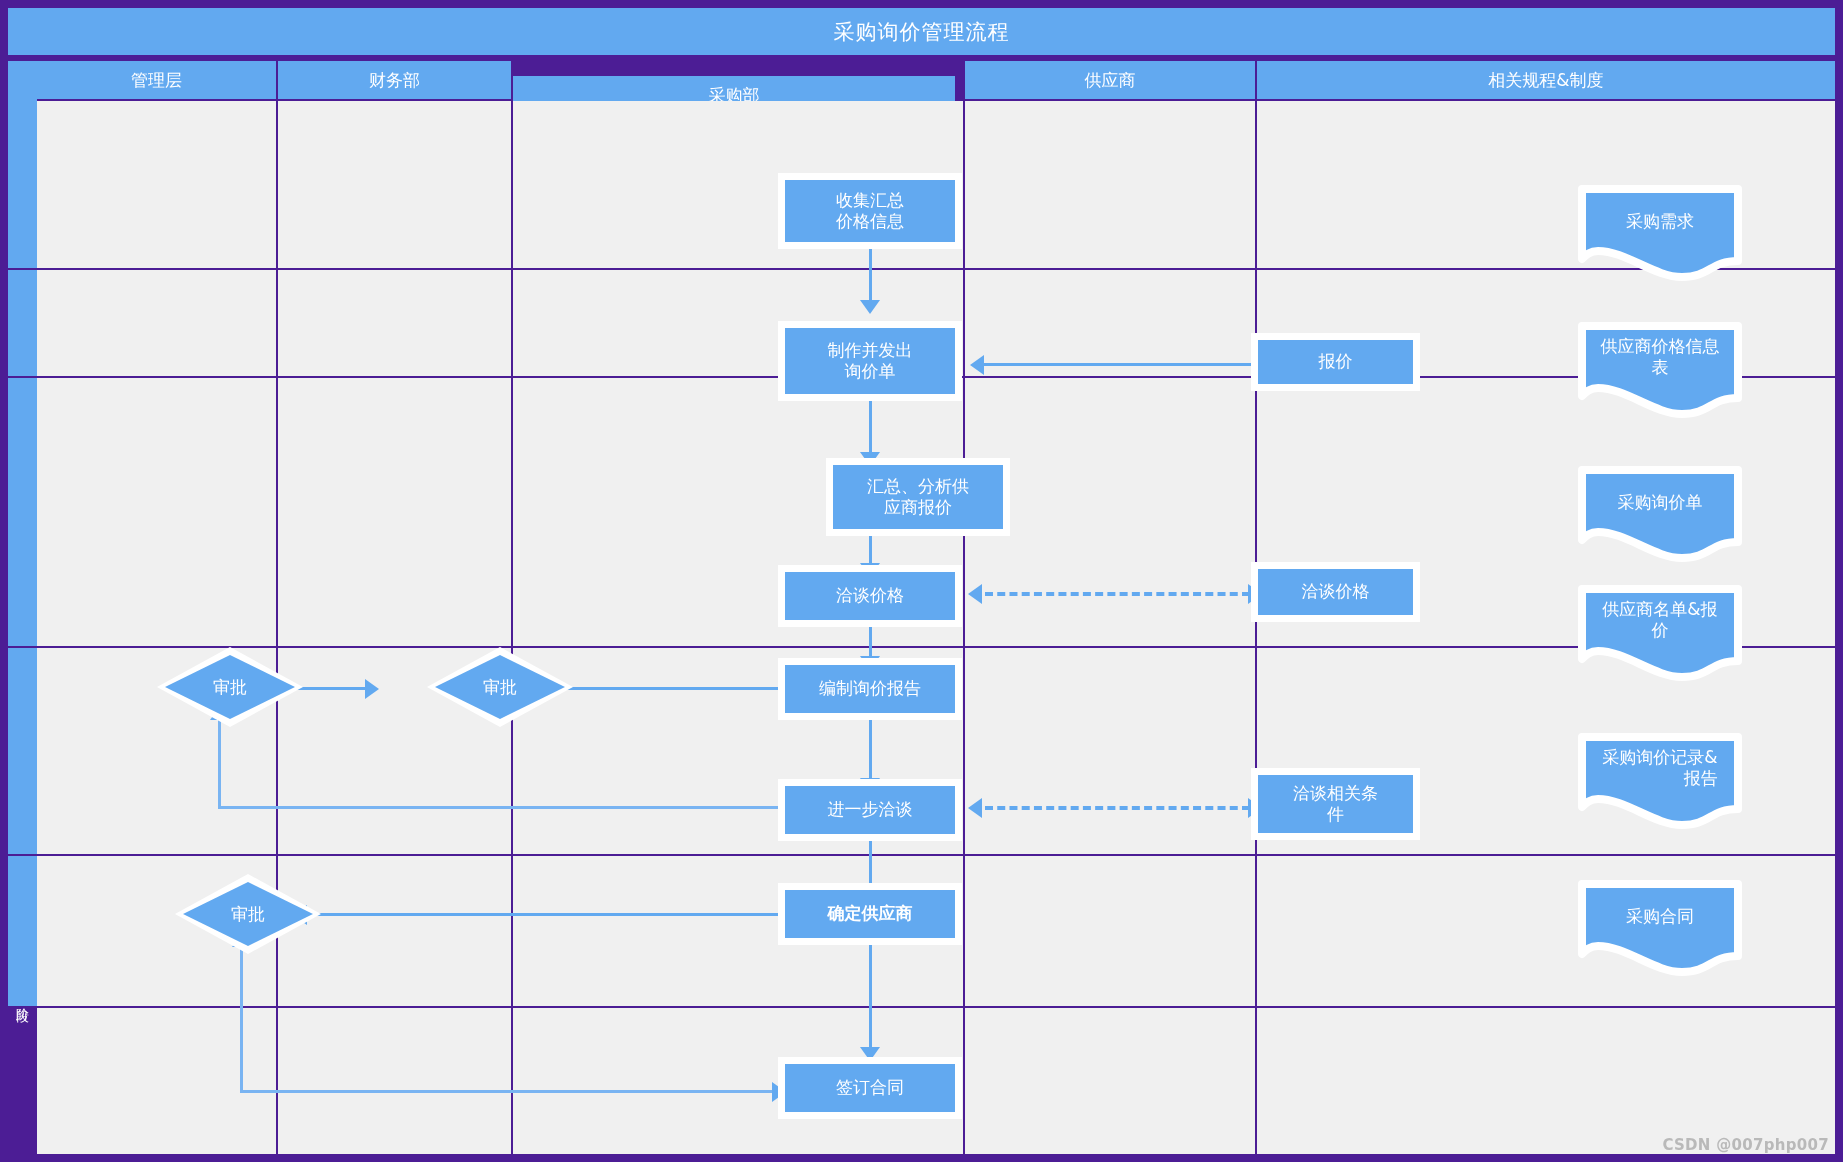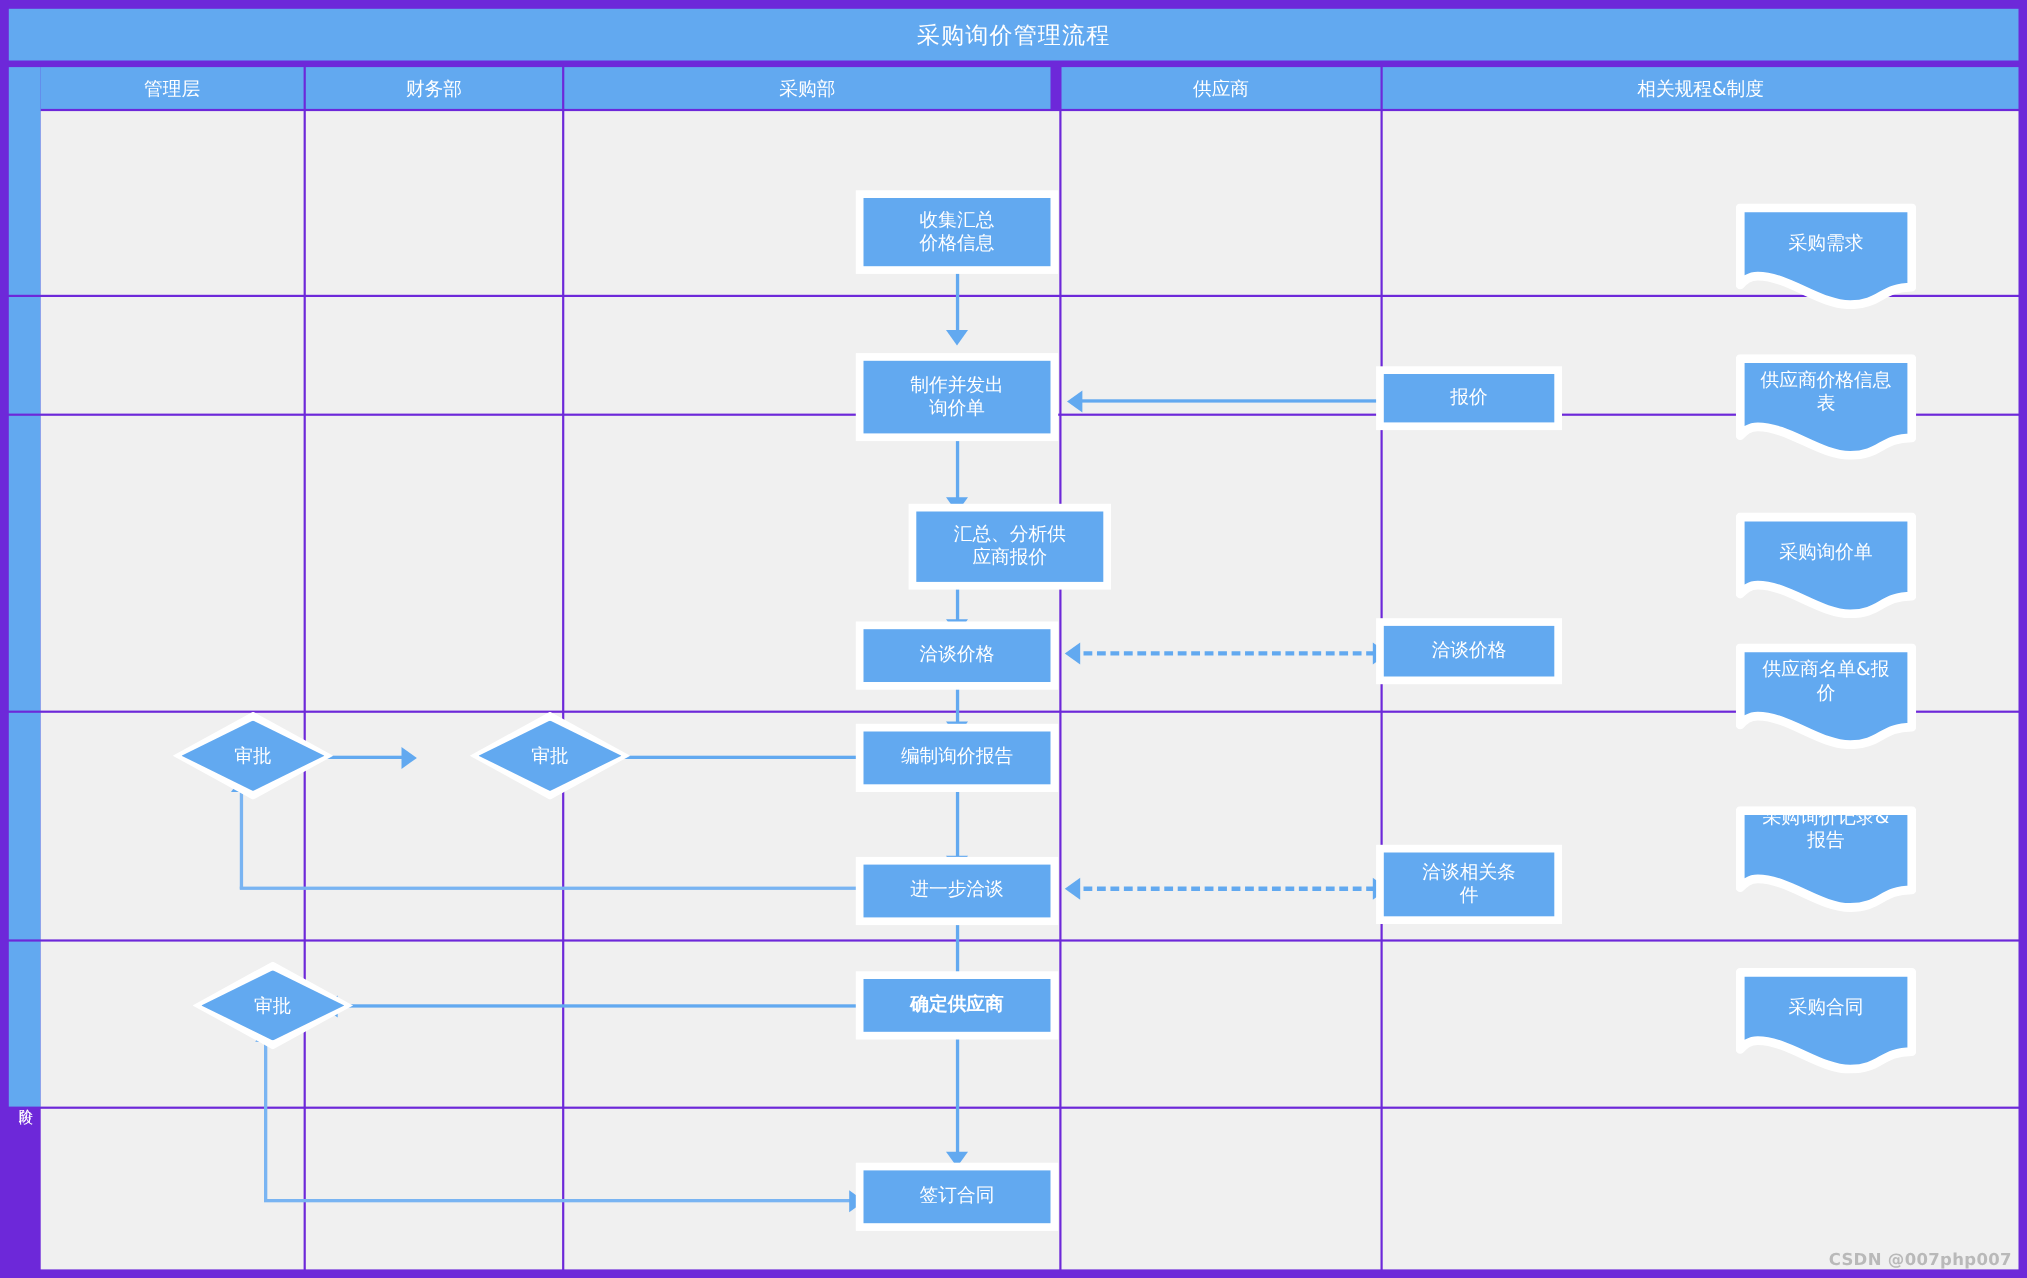--- a/index.html
+++ b/index.html
@@ -1,21 +1,21 @@
 <!DOCTYPE html>
 <html><head>
 <meta charset="utf-8">
 <title>采购询价管理流程</title>
 <style>
   html,body{margin:0;padding:0;background:#ffffff;}
   body{
     font-family:"DejaVu Sans","Liberation Sans",sans-serif;
     width:1843px;height:1162px;overflow:hidden;
   }
-  .canvas{position:relative;width:1843px;height:1162px;background:#6d28d9;}
+  .canvas{position:relative;width:1843px;height:1162px;background:#4c1d95;}
 
   
   .title-bar{
     position:absolute;left:8px;top:8px;width:1827px;height:47px;
     background:#62a9f0;color:#ffffff;
     display:flex;align-items:center;justify-content:center;
     font-size:21px;letter-spacing:1px;
   }
 
   
@@ -109,21 +109,21 @@
   <div class="title-bar">
     <span>采购询价管理流程</span>
   </div>
 
   <div class="col-head" style="left:37px;top:61px;width:239px;">
     <span>管理层</span>
   </div>
   <div class="col-head" style="left:278px;top:61px;width:233px;">
     <span>财务部</span>
   </div>
-  <div class="col-head" style="left:513px;top:61px;width:442px;">
+  <div class="col-head" style="left:513px;top:76px;width:442px;">
     <span>采购部</span>
   </div>
   <div class="col-head" style="left:965px;top:61px;width:290px;">
     <span>供应商</span>
   </div>
   <div class="col-head" style="left:1257px;top:61px;width:578px;">
     <span>相关规程&amp;制度</span>
   </div>
 
   <div class="stage-bar" style="top:61px;height:207px;">
@@ -317,21 +317,21 @@
     <svg viewBox="0 0 164 96" preserveAspectRatio="none">
       <path d="M4,4 L160,4 L160,76 C132,76 132,92 104,92 C76,92 48,66 20,66 C12,66 8,70 4,74 Z" fill="#62a9f0" stroke="#ffffff" stroke-width="8" stroke-linejoin="round"></path>
     </svg>
     <span style="margin-top:14px;">供应商名单&amp;报<br>价</span>
   </div>
 
   <div class="doc" style="left:1578px;top:733px;width:164px;height:96px;">
     <svg viewBox="0 0 164 96" preserveAspectRatio="none">
       <path d="M4,4 L160,4 L160,76 C132,76 132,92 104,92 C76,92 48,66 20,66 C12,66 8,70 4,74 Z" fill="#62a9f0" stroke="#ffffff" stroke-width="8" stroke-linejoin="round"></path>
     </svg>
-    <span style="">采购询价记录&amp;<br>报告</span>
+    <span style="margin-top:14px;text-align:right;">采购询价记录&amp;<br>报告</span>
   </div>
 
   <div class="doc" style="left:1578px;top:880px;width:164px;height:96px;">
     <svg viewBox="0 0 164 96" preserveAspectRatio="none">
       <path d="M4,4 L160,4 L160,76 C132,76 132,92 104,92 C76,92 48,66 20,66 C12,66 8,70 4,74 Z" fill="#62a9f0" stroke="#ffffff" stroke-width="8" stroke-linejoin="round"></path>
     </svg>
     <span style="margin-top:26px;">采购合同</span>
   </div>
 
   <div class="watermark">

